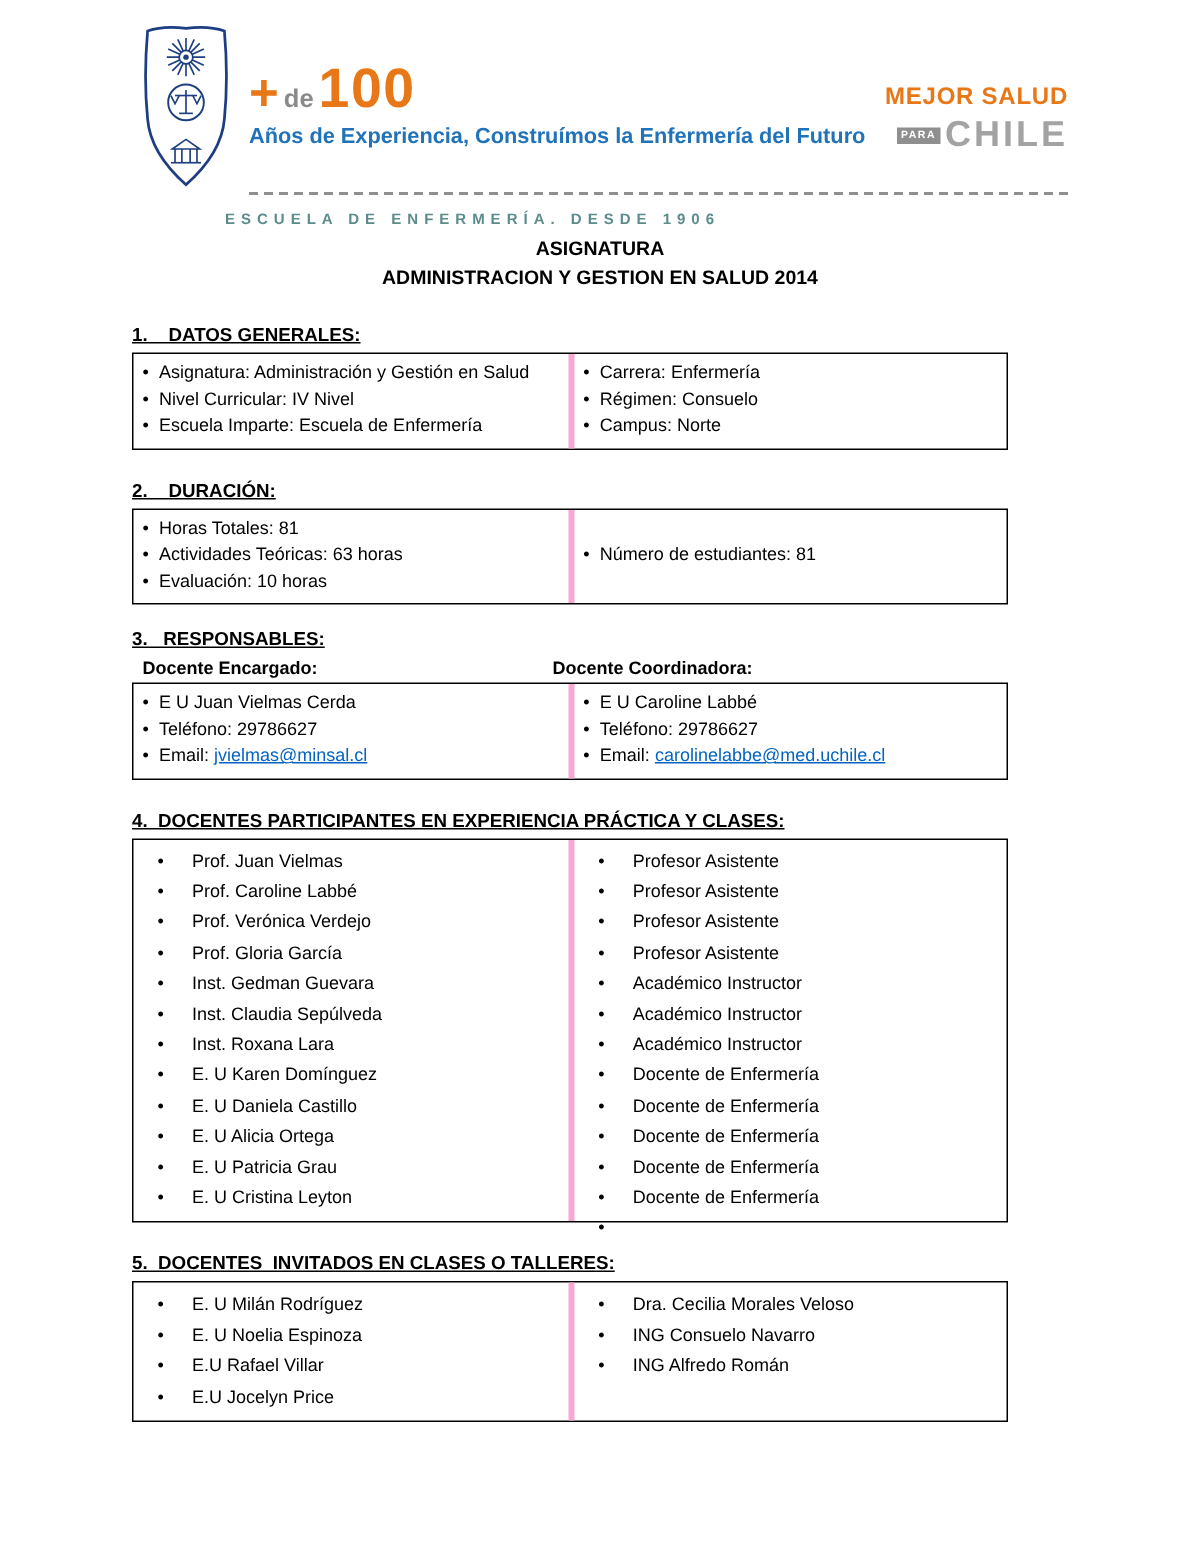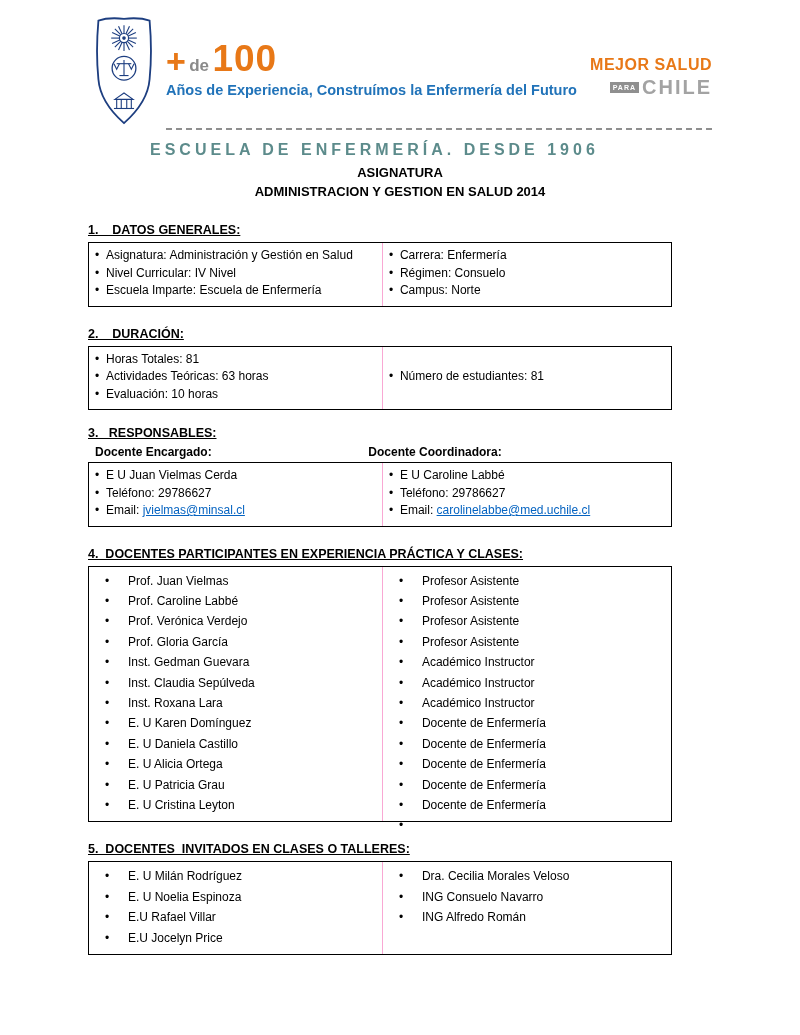--- a/index.html
+++ b/index.html
@@ -17,46 +17,46 @@
   .brand-left { margin-top:28px; }
   .plus100 { line-height:1; white-space:nowrap; }
   .plus { color:#e87817; font-size:34px; font-weight:bold; vertical-align:-2px; }
   .de { color:#8a8a8a; font-size:17px; font-weight:bold; }
   .hundred { color:#e87817; font-size:37px; font-weight:bold; letter-spacing:1px; }
   .tagline { color:#2173b9; font-weight:bold; font-size:14.5px; margin-top:4px; white-space:nowrap; }
   .brand-right { margin-top:44px; text-align:right; }
   .mejor { color:#e87817; font-weight:bold; font-size:16px; letter-spacing:.5px; white-space:nowrap; }
   .parachile { margin-top:2px; display:flex; align-items:center; justify-content:flex-end; gap:3px; }
   .para { background:#8f8f8f; color:#fff; font-size:7px; font-weight:bold; padding:2px 3px; letter-spacing:1px; }
-  .chile { color:#a3a3a3; font-weight:bold; font-size:20px; letter-spacing:2px; }
+  .chile { color:#a3a3a3; font-weight:bold; font-size:24px; letter-spacing:2px; }
   .dashes { position:absolute; left:0; right:0; bottom:0; border-bottom:2px dashed #8f8f8f; }
   .school-banner {
     margin:8px 0 0 150px; color:#5c8b8b; font-weight:bold;
-    font-size:16px; letter-spacing:4px; white-space:nowrap;
+    font-size:10px; letter-spacing:4px; white-space:nowrap;
   }
 
   
   .doc-title { text-align:center; font-weight:bold; font-size:13px; margin-top:4px; line-height:19px; }
 
   
   .content { width:584px; margin-left:88px; }
   .section { margin-top:20px; }
   .section.first { margin-top:22px; }
   .section.tight { margin-top:16px; }
   .section-heading {
     font-weight:bold; text-decoration:underline; white-space:pre-wrap;
     font-size:12.5px; margin-bottom:5px;
   }
   .subheads { display:flex; margin:4px 0 3px 0; font-weight:bold; }
   .sh-left { width:48%; padding-left:7px; }
   .sh-right { flex:1; }
 
   .tbl { display:flex; border:1px solid #000; width:100%; align-items:stretch; }
   .cell { padding:4px 6px 6px 6px; }
-  .cell-left  { width:50.5%; border-right:1px solid #f9a8d4; }
+  .cell-left  { width:50.5%; border-right:4px solid #f9a8d4; }
   .cell-right { width:49.5%; }
   .cell-vcenter { display:flex; align-items:center; }
 
   ul { list-style:none; }
   .tlist li { position:relative; padding-left:11px; line-height:17.5px; }
   .tlist li::before { content:"•"; position:absolute; left:0; }
   .blist li { position:relative; padding-left:33px; line-height:20.4px; }
   .blist li::before { content:"•"; position:absolute; left:10px; }
 
   .bullet-line { position:relative; padding-left:11px; line-height:17.5px; }

